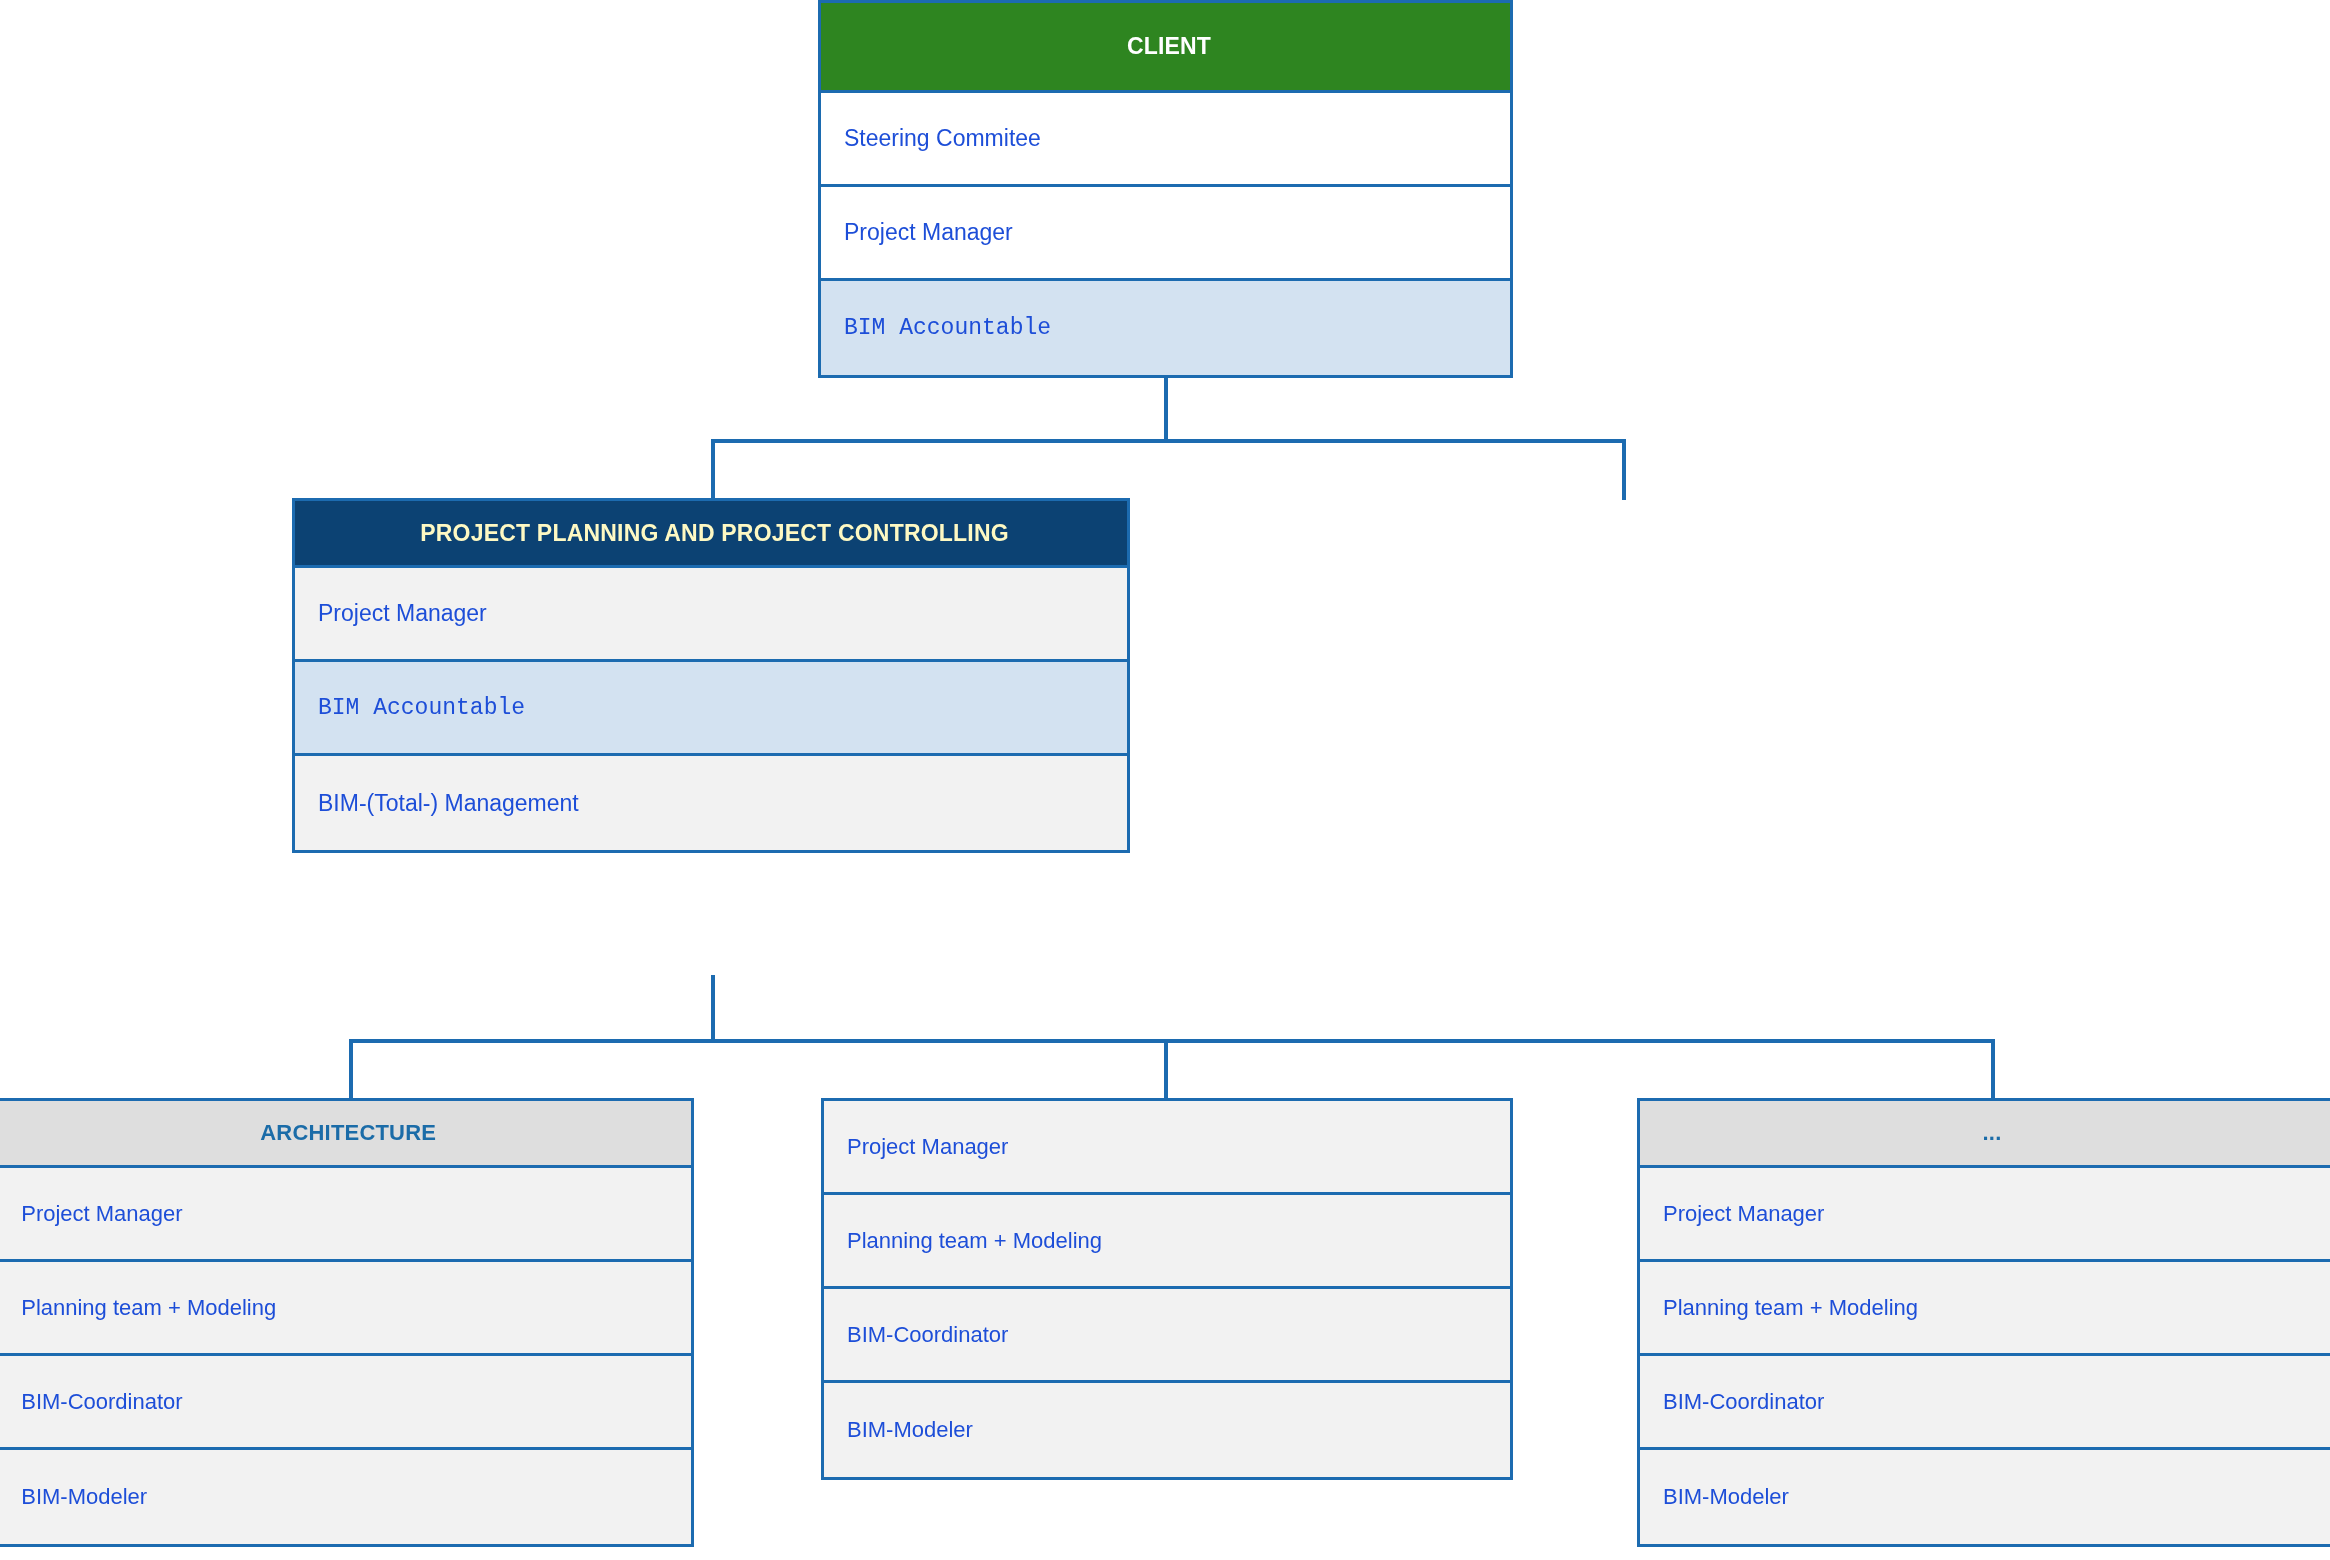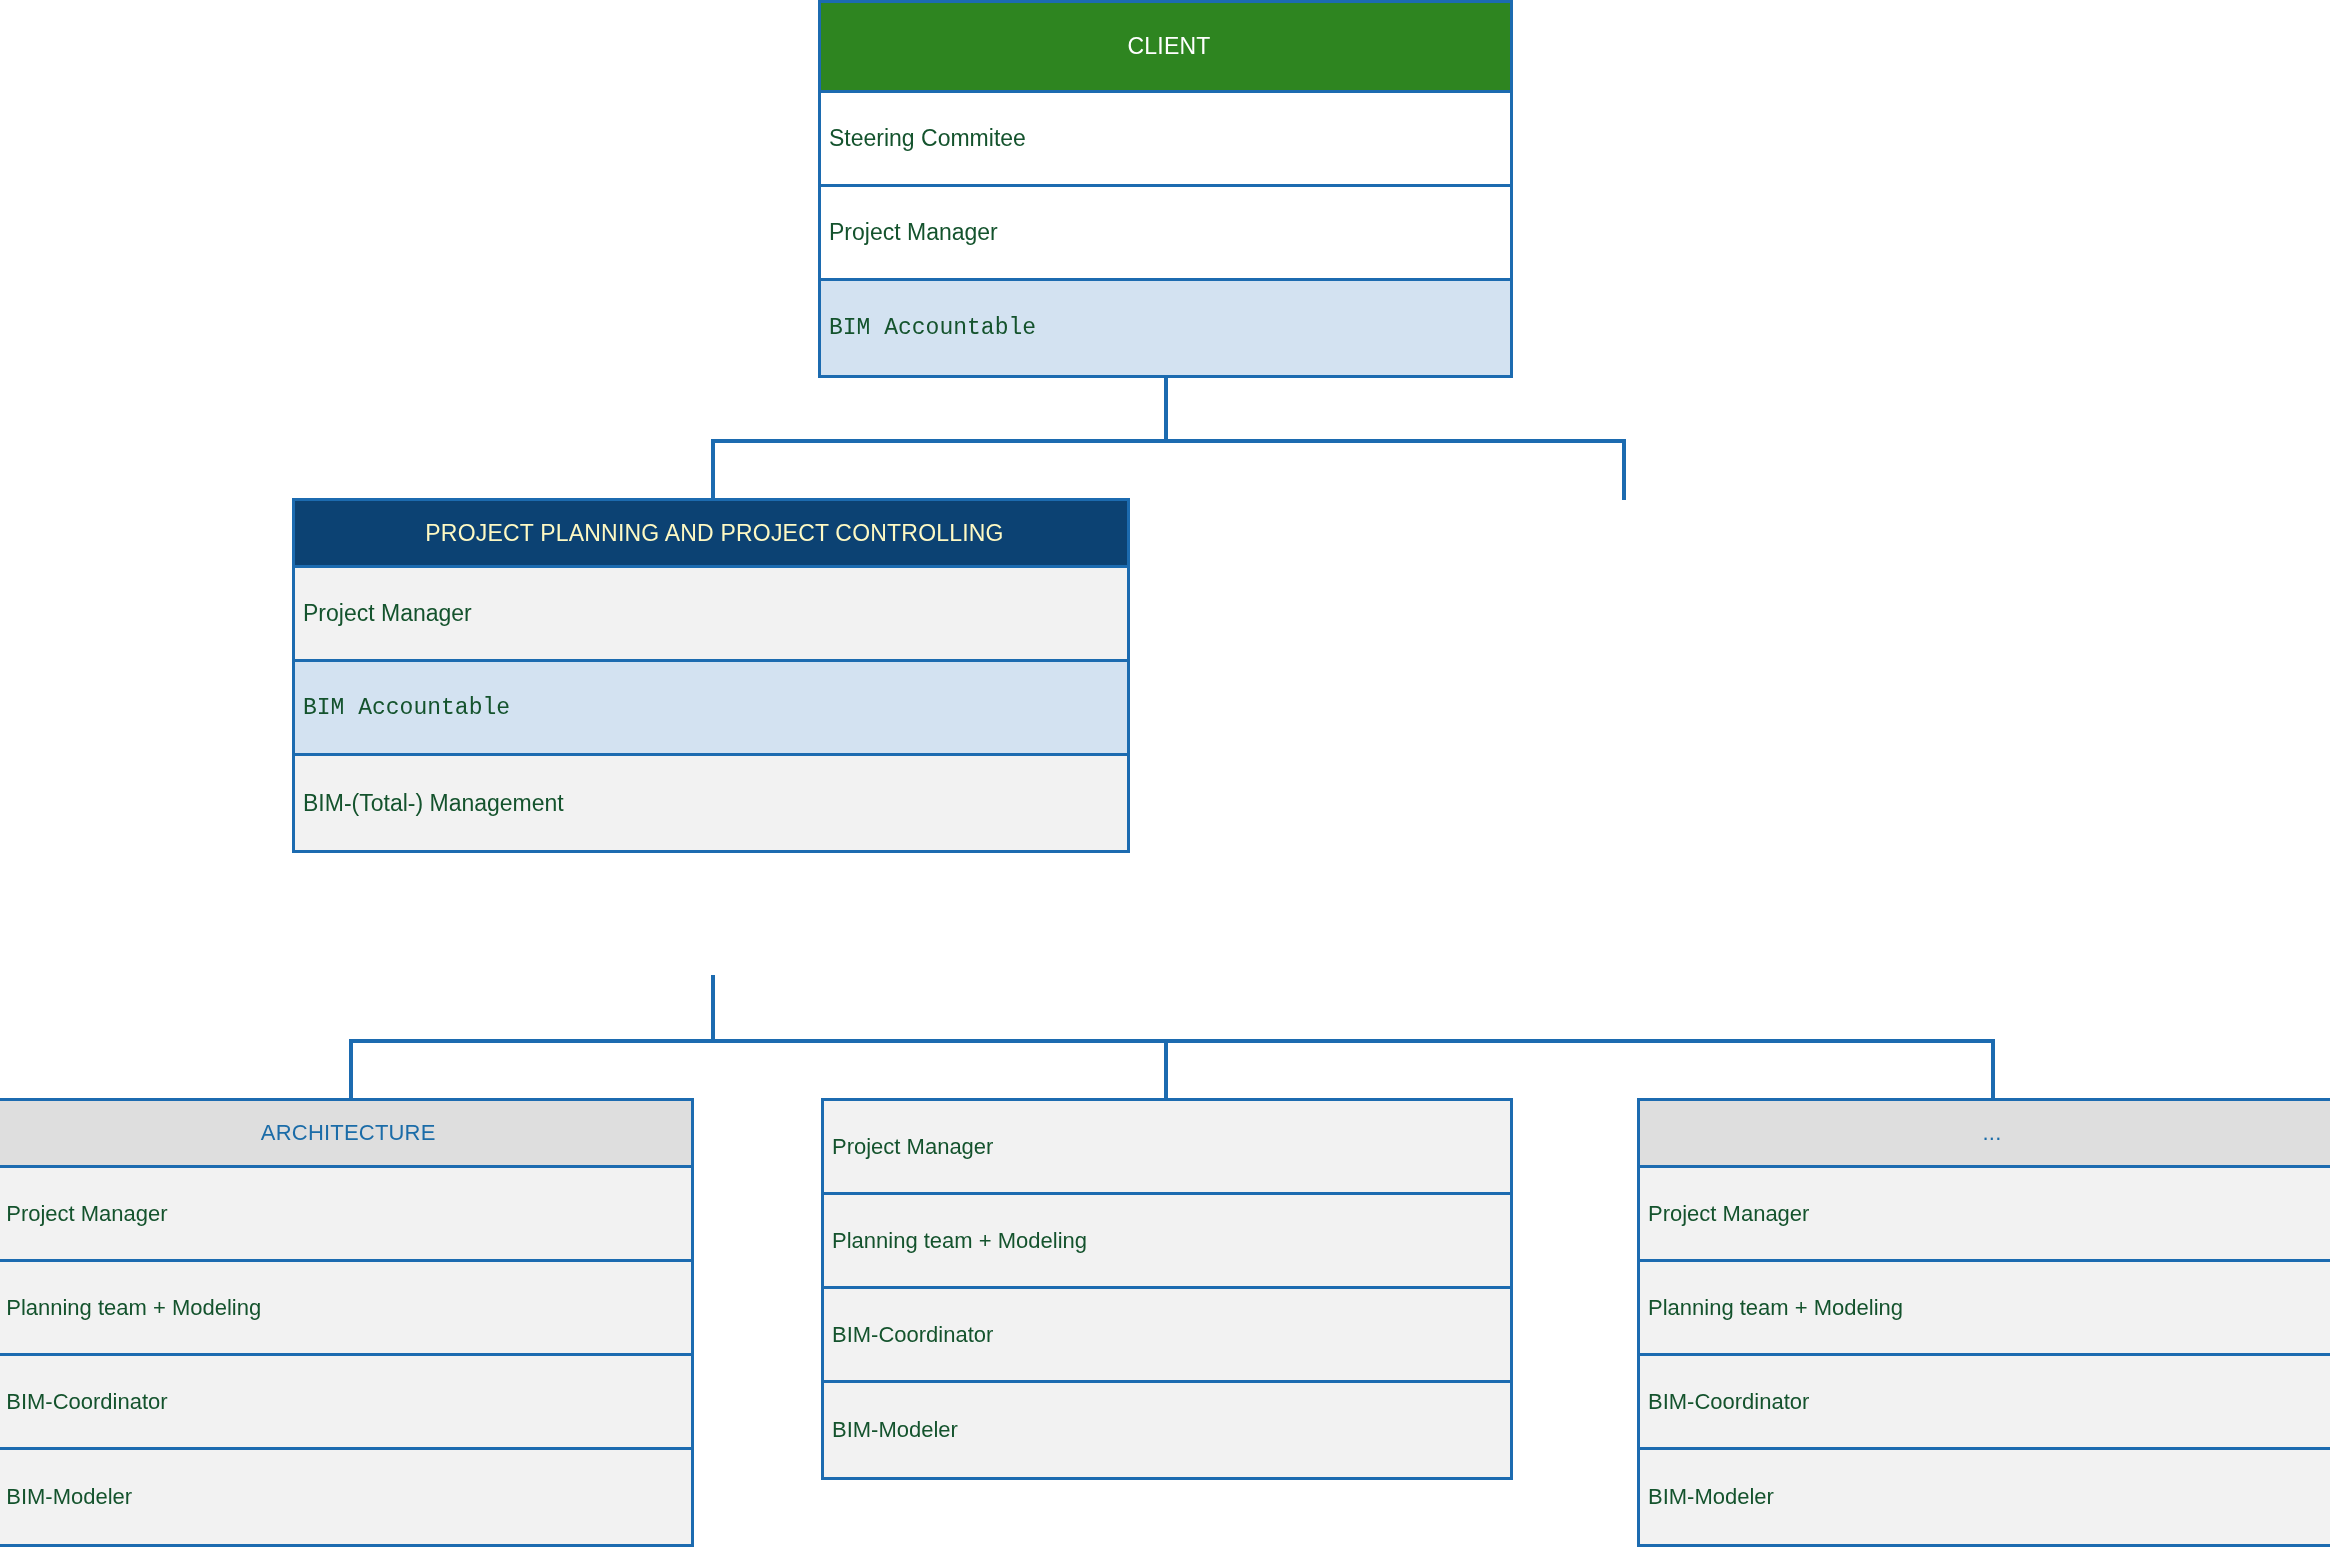--- a/index.html
+++ b/index.html
@@ -26,32 +26,32 @@
     box-sizing: border-box;
     border: 3.6px solid #1C6BB0;
     background: #ffffff;
     z-index: 5;
   }
   .card-header {
     box-sizing: border-box;
     display: flex;
     align-items: center;
     justify-content: center;
-    font-weight: normal;
+    font-weight: bold;
     letter-spacing: 0.2px;
     text-align: right;
     border-bottom: 3.6px solid #1C6BB0;
     padding-left: 7px;
   }
   .card-row {
     box-sizing: border-box;
     display: flex;
     align-items: center;
-    padding-left: 8px;
-    color: #14532d;
+    padding-left: 23px;
+    color: #1d4ed8;
     border-bottom: 3.6px solid #1C6BB0;
     white-space: nowrap;
   }
   .card-row.last { border-bottom: none; }
 
   
   .hdr-green { background: #2E8520; color: #ffffff; }
   .hdr-navy  { background: #0C4273; color: #fef9c3; }
   .hdr-gray  { background: #DEDEDE; color: #1B6CA8; }
 

